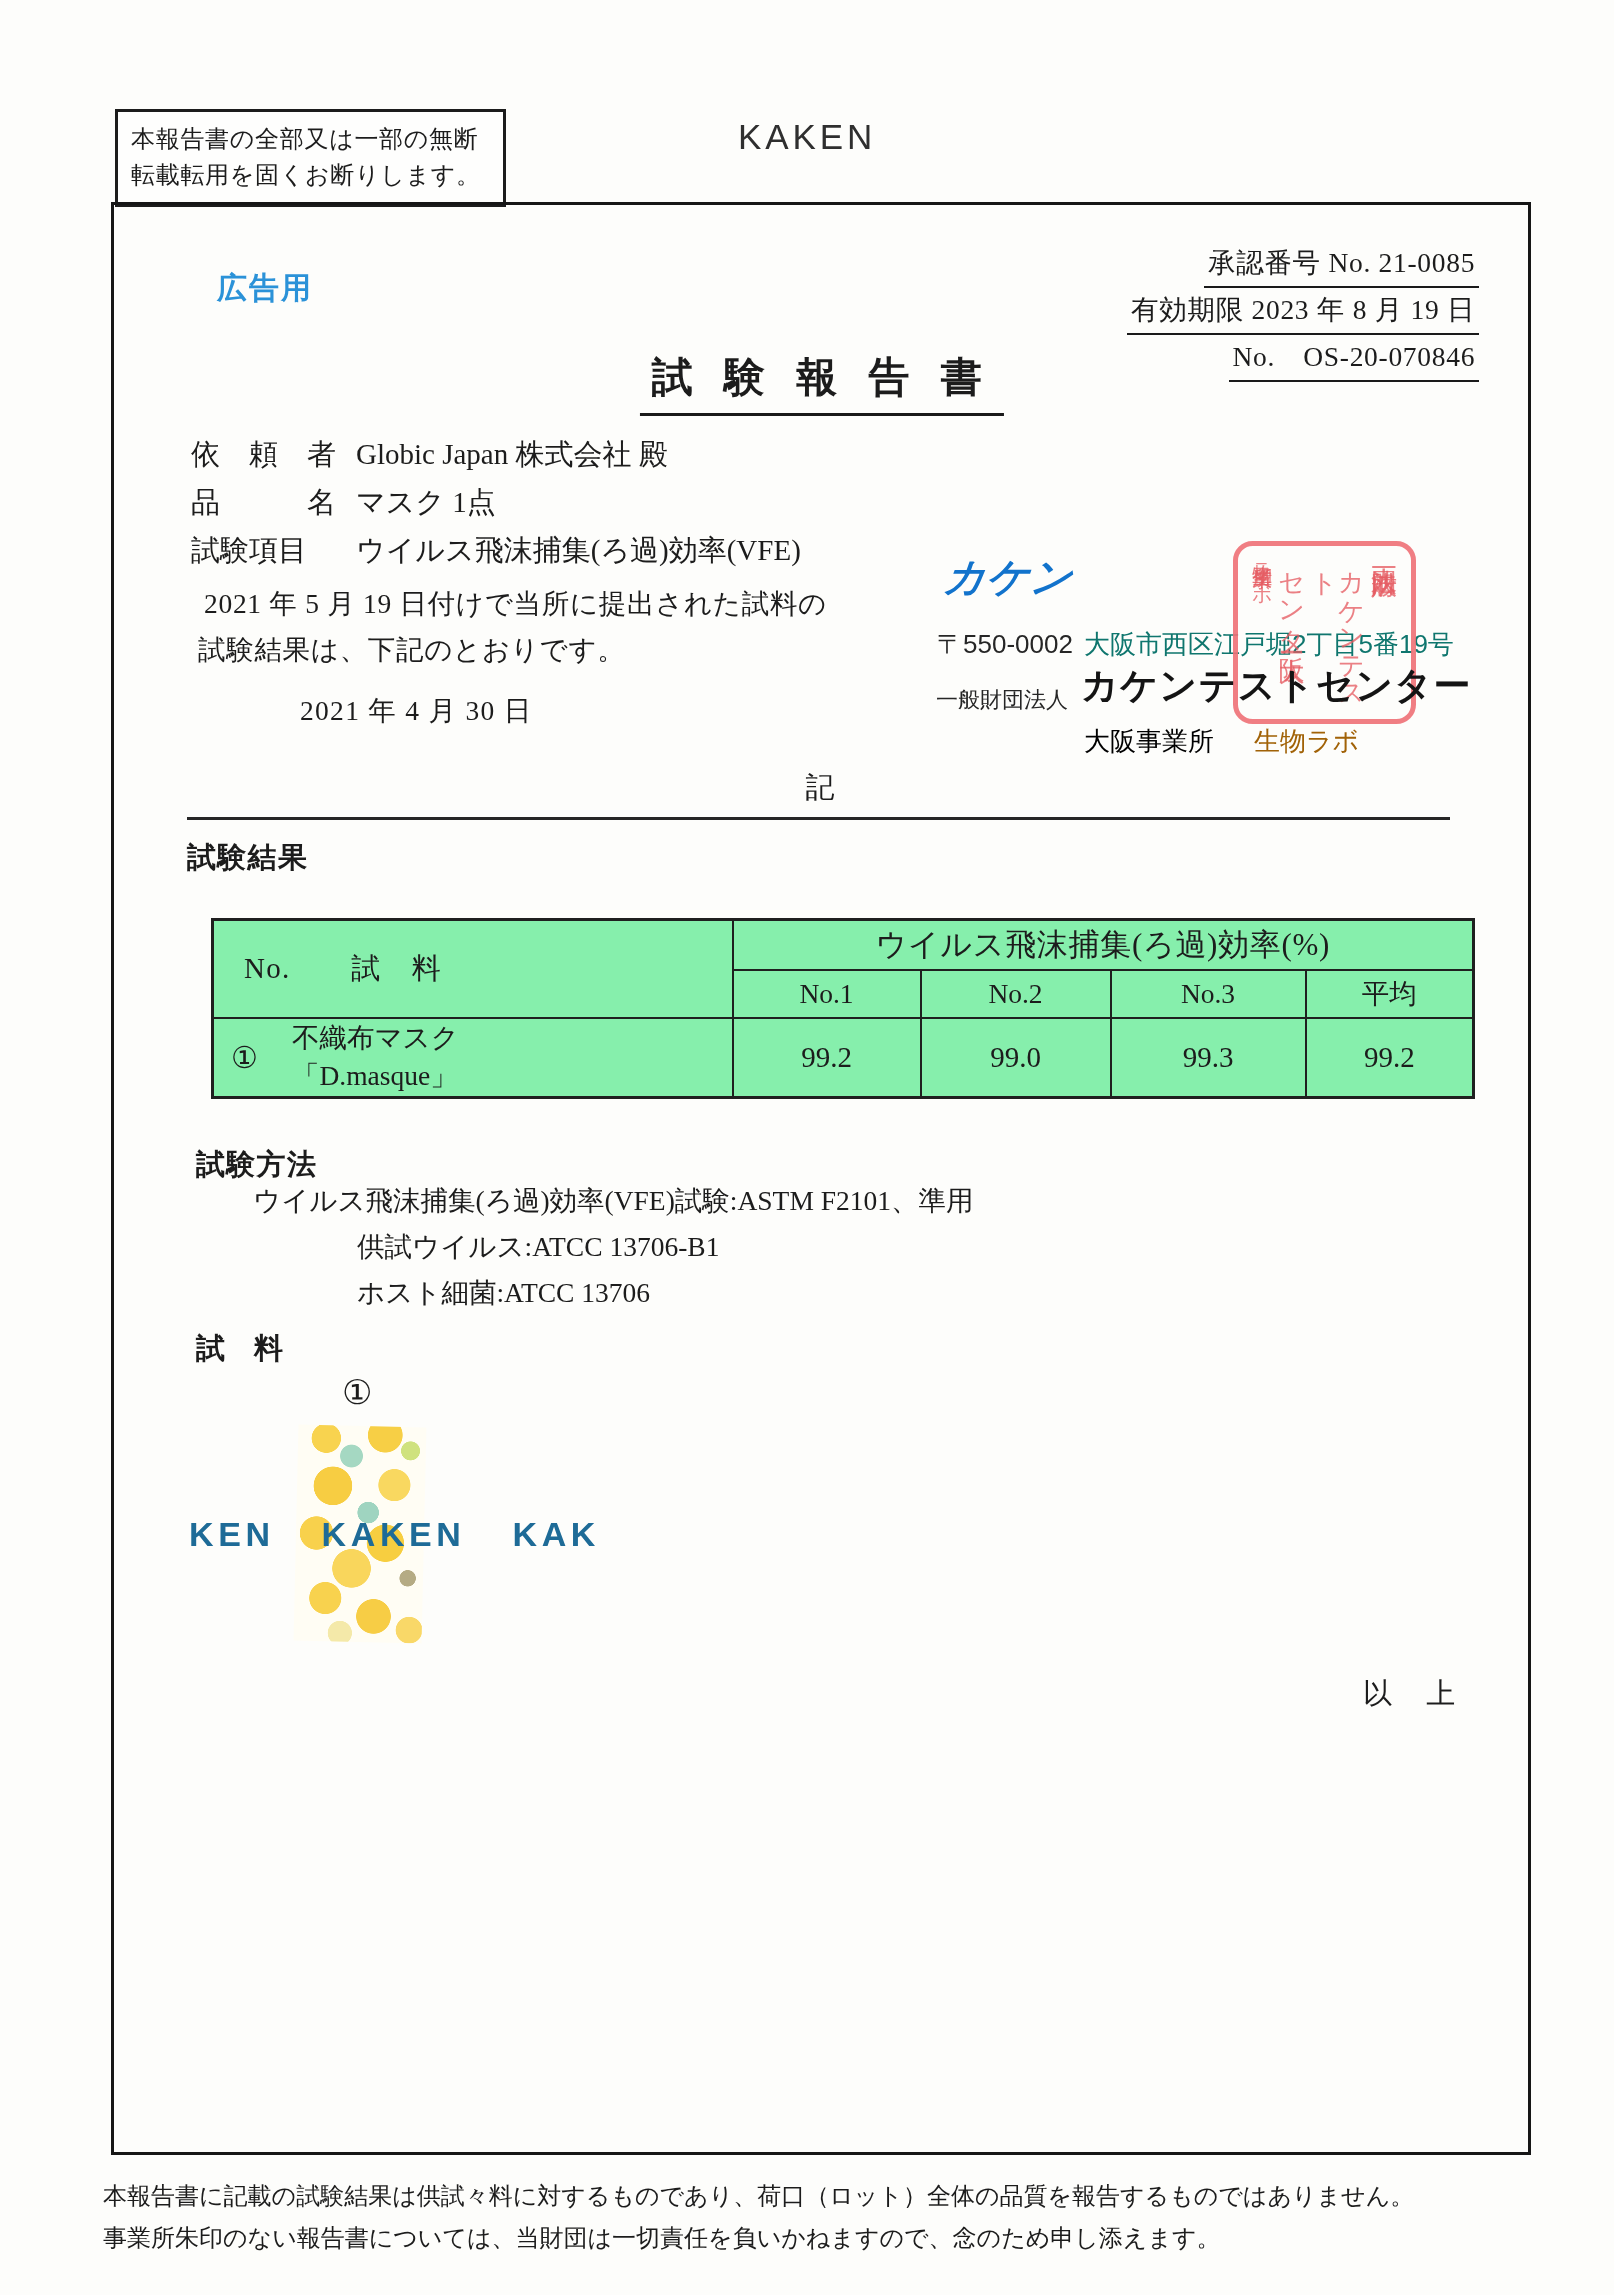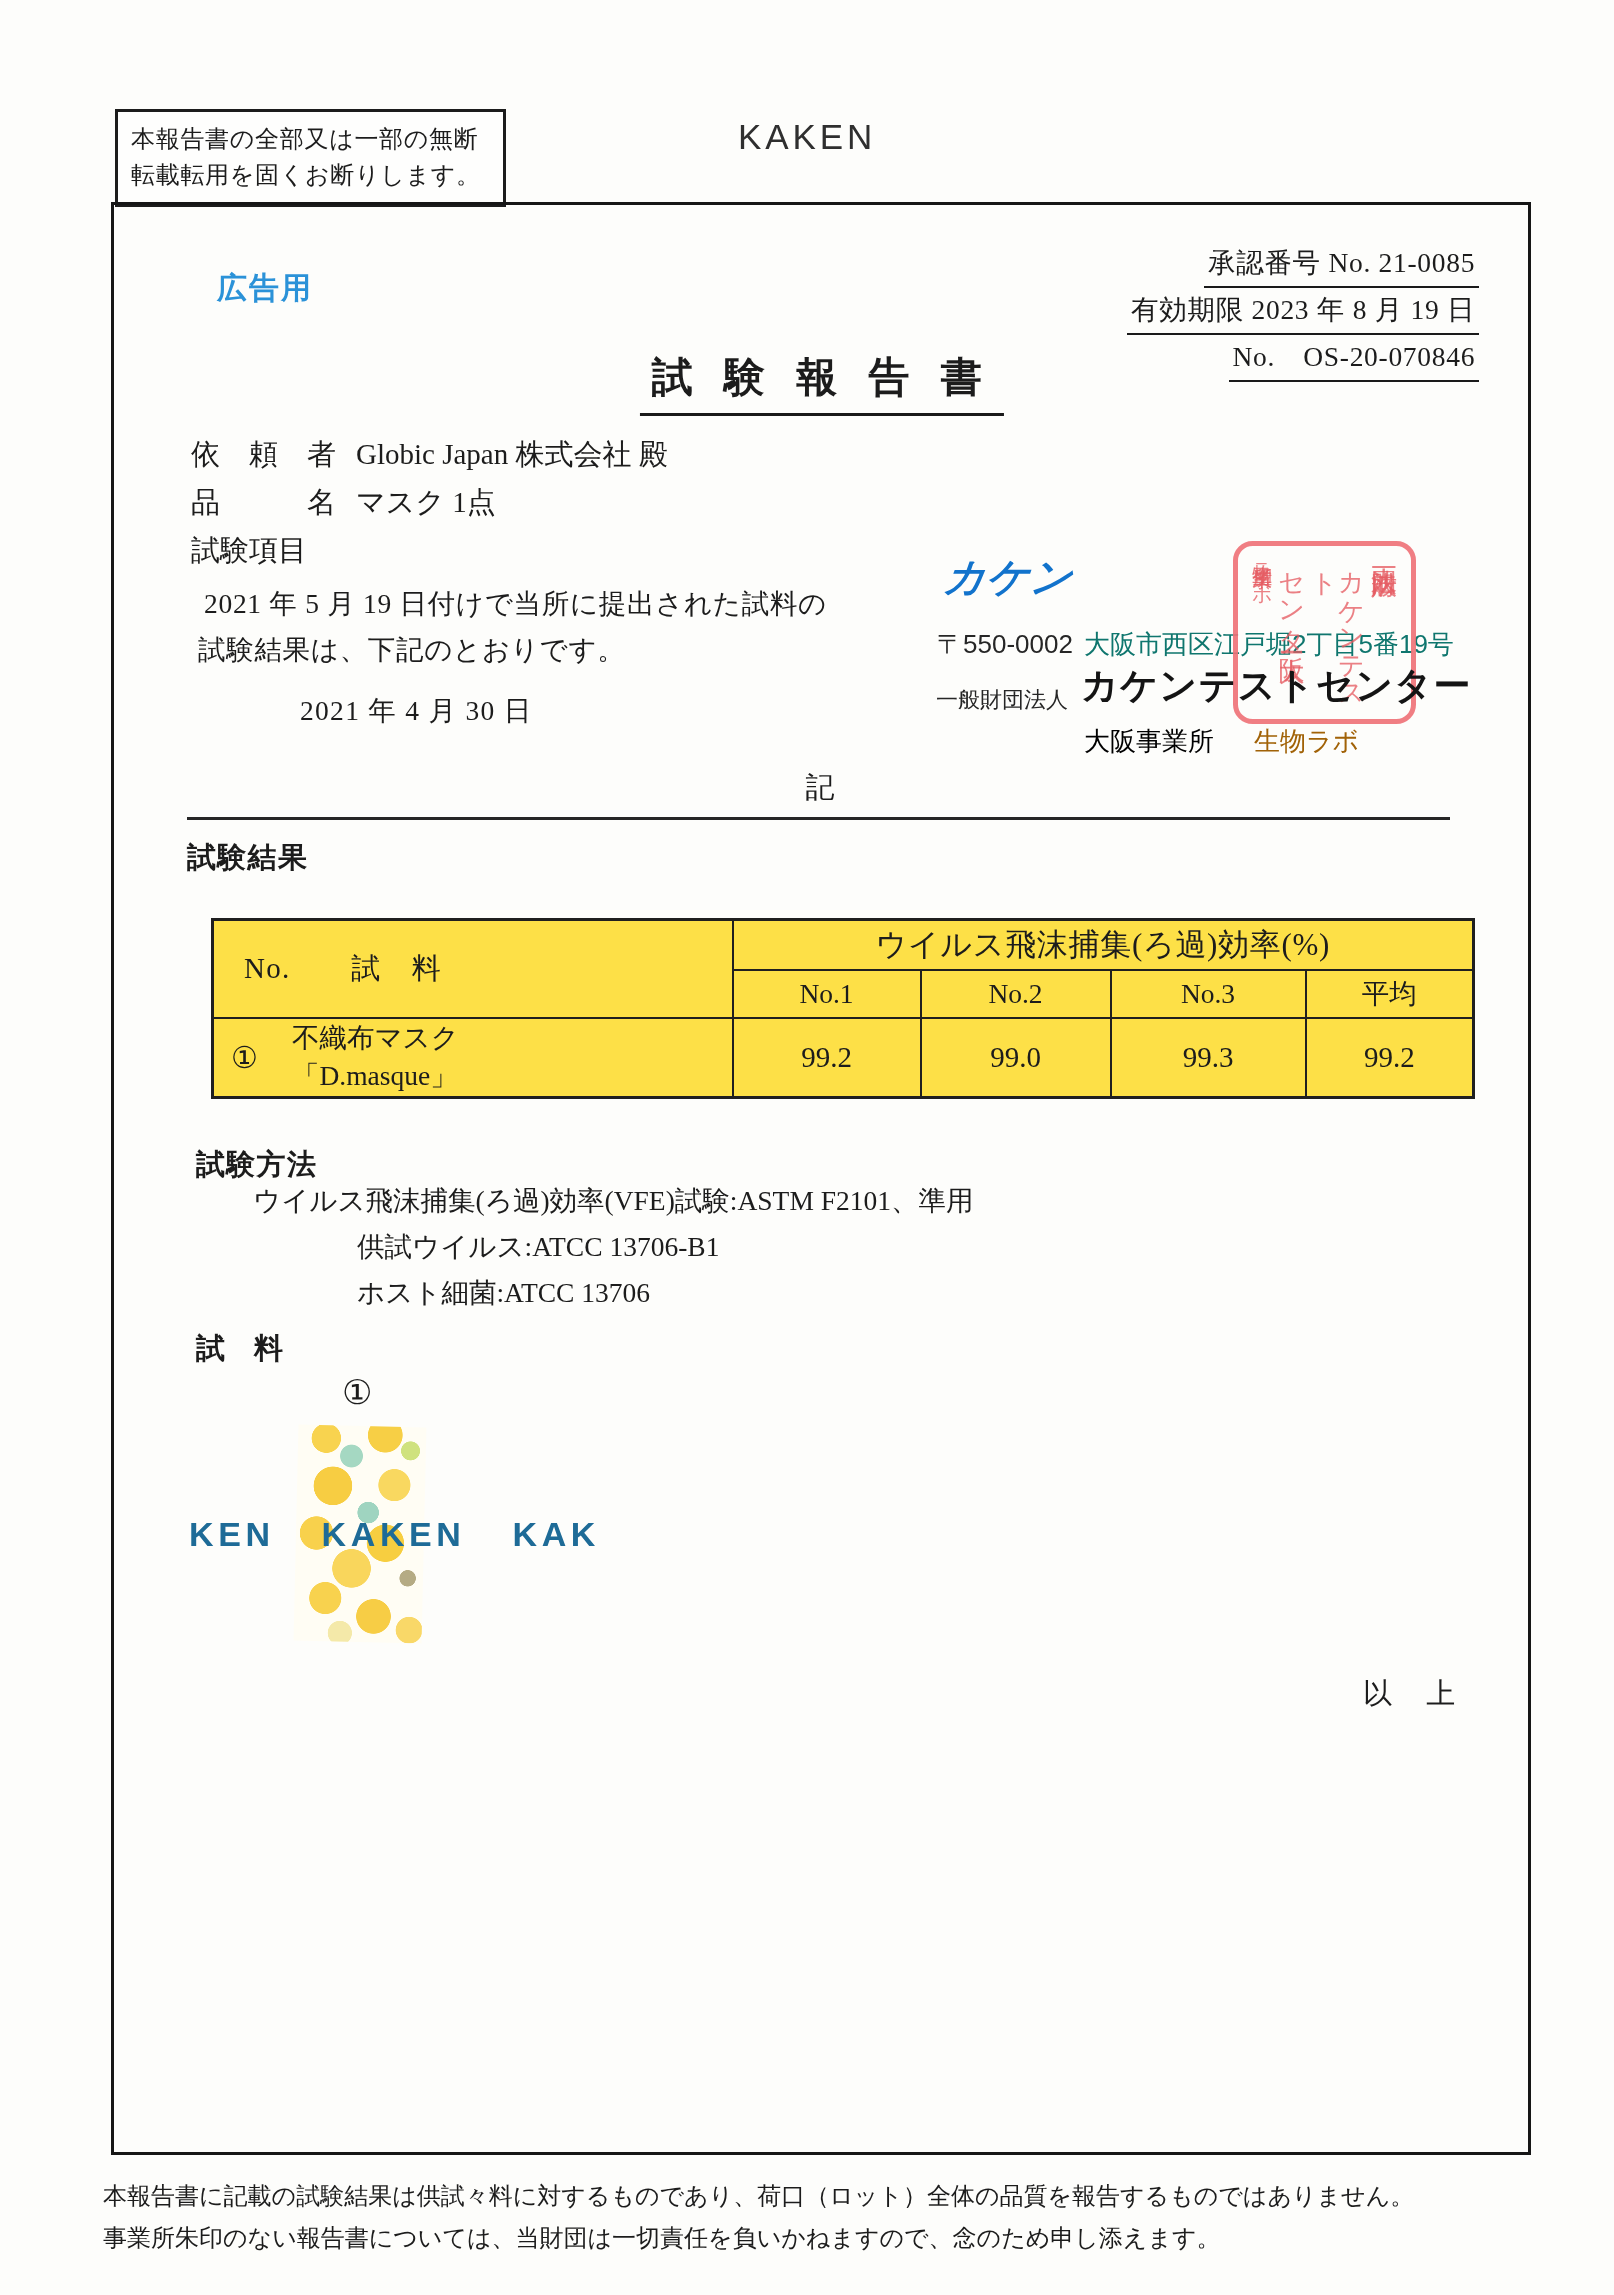--- a/index.html
+++ b/index.html
@@ -71,21 +71,21 @@
   .stamp-col{writing-mode:vertical-rl;text-orientation:upright;
     font-family:"Liberation Sans",sans-serif;
     color:rgba(230,92,99,.78);font-size:26px;line-height:1.05;letter-spacing:-1.3px;}
   .stamp-col.small{font-size:20px;}
 
   .ki{left:822px;top:768px;font-size:29px;letter-spacing:3.9px;}
   .divider{left:187px;top:817px;width:1263px;height:2.6px;background:#262626;}
   .results-heading{left:187px;top:838px;font-size:29px;font-weight:700;letter-spacing:1.3px;}
 
   
-  .results-table{left:211px;top:918px;border-collapse:collapse;table-layout:fixed;background:#fde047;}
+  .results-table{left:211px;top:918px;border-collapse:collapse;table-layout:fixed;background:#86efac;}
   .results-table td{border:2px solid #1f1f1f;padding:0;font-size:27.5px;text-align:center;vertical-align:middle;}
   .results-table{border:3.3px solid #1f1f1f;}
   td.corner{text-align:left;padding-left:30px;font-size:29px;letter-spacing:1.3px;}
   td.group{font-size:31px;letter-spacing:0.7px;}
   td.val{font-size:29px;}
   .sample-cell{display:flex;align-items:center;text-align:left;}
   .circ-no{font-size:30px;margin-left:17px;}
   .sample-name{margin-left:34px;font-size:27.5px;line-height:1.4;text-align:left;}
 
   .method-heading{left:196px;top:1145px;font-size:29px;font-weight:600;letter-spacing:1.3px;}
@@ -151,20 +151,21 @@
 <div class="abs req-row rq1">
   <span class="req-label">依　頼　者</span>
   <span class="req-value">Globic Japan 株式会社 殿</span>
 </div>
 <div class="abs req-row rq2">
   <span class="req-label">品　　　名</span>
   <span class="req-value">マスク 1点</span>
 </div>
 <div class="abs req-row rq3">
   <span class="req-label">試験項目</span>
+  <span class="req-value">ウイルス飛沫捕集(ろ過)効率(VFE)</span>
 </div>
 
 <div class="abs para1">2021 年 5 月 19 日付けで当所に提出された試料の</div>
 <div class="abs para2">試験結果は、下記のとおりです。</div>
 <div class="abs issue-date">2021 年 4 月 30 日</div>
 
 <div class="abs kaken-logo">カケン</div>
 <div class="abs postal sans">〒550-0002</div>
 <div class="abs address sans">大阪市西区江戸堀2丁目5番19号</div>
 <div class="abs org-type sans">一般財団法人</div>

